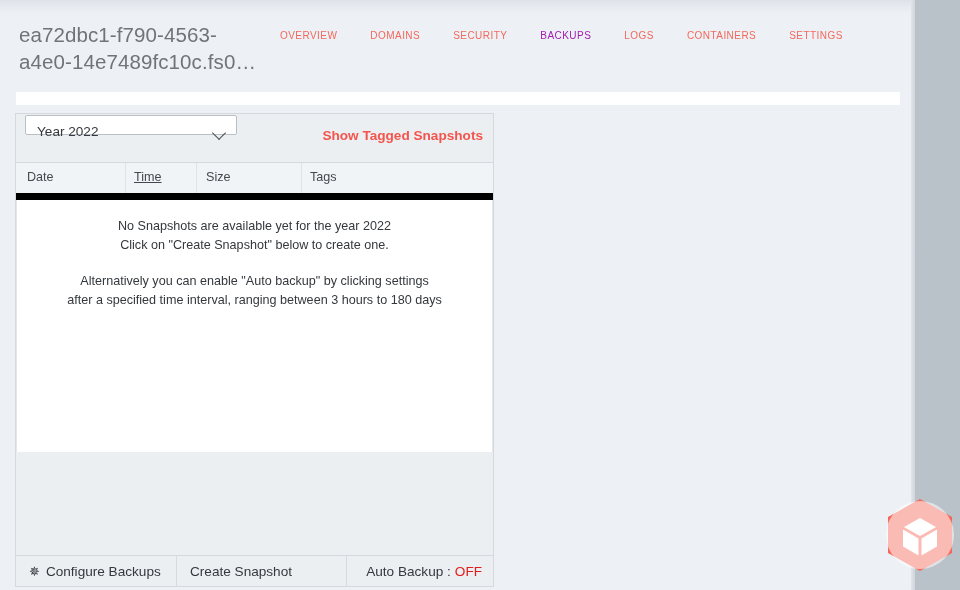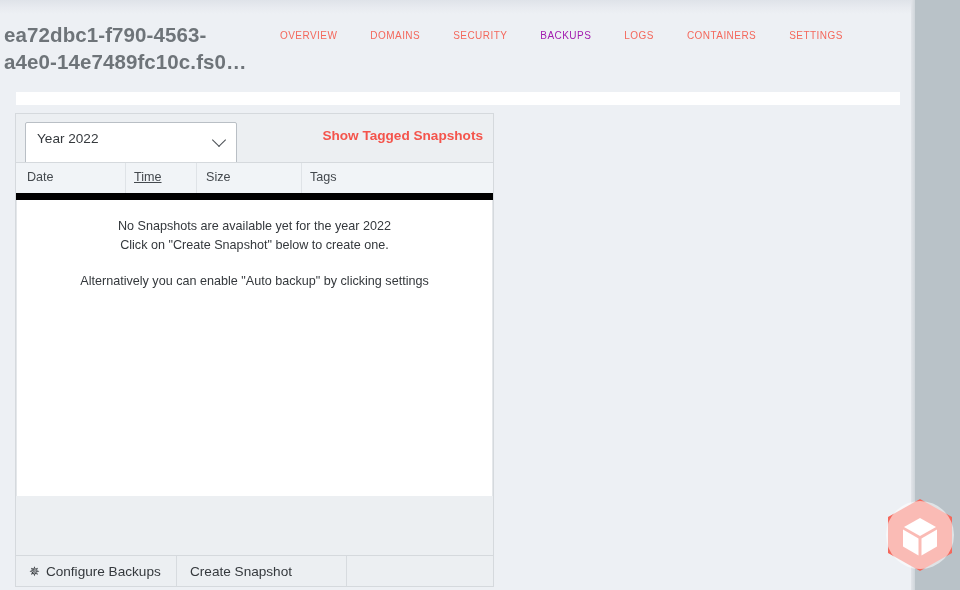--- a/index.html
+++ b/index.html
@@ -53,27 +53,27 @@
 
   
   .header {
     position: absolute;
     top: 0; left: 0;
     width: 915px;
     height: 88px;
   }
   .page-title {
     position: absolute;
-    left: 4px;
+    left: 19px;
     top: 21px;
     width: 255px;
     font-size: 20.5px;
     line-height: 27px;
     color: #6e7479;
-    font-weight: 700;
+    font-weight: 400;
     letter-spacing: 0.1px;
     white-space: pre-line;
   }
   .navtabs {
     position: absolute;
     left: 280px;
     top: 30px;
     display: flex;
     align-items: center;
   }
@@ -115,23 +115,23 @@
   }
 
   .panel-toolbar {
     position: relative;
     height: 48px;
     background: #eceff2;
   }
   .year-select {
     position: absolute;
     left: 9px;
-    top: 8px;
+    top: 1px;
     width: 212px;
-    height: 42px;
+    height: 20px;
     background: #ffffff;
     border: 1px solid #b9bfc5;
     border-radius: 2px;
     box-sizing: border-box;
     cursor: pointer;
   }
   .year-select-label {
     position: absolute;
     left: 11px;
     top: 8px;
@@ -178,21 +178,21 @@
   .col-sep {
     position: absolute;
     top: 0;
     width: 1px;
     height: 30px;
     background: #dfe3e7;
   }
 
   .table-body {
     position: relative;
-    height: 296px;
+    height: 252px;
     background: #ffffff;
     border-left: 1px solid #e4e7ea;
     border-right: 1px solid #e4e7ea;
     box-sizing: border-box;
   }
   .empty-msg {
     position: absolute;
     left: 0;
     top: 0;
     width: 100%;
@@ -317,30 +317,35 @@
       <div class="col-sep" style="left:285px;"></div>
       <div class="th" style="left:294px;">Tags</div>
     </div>
 
     <div class="table-body">
       <div class="empty-msg">
         <p>No Snapshots are available yet for the year 2022</p>
         <p>Click on "Create Snapshot" below to create one.</p>
         <div class="gap"></div>
         <p>Alternatively you can enable "Auto backup" by clicking settings</p>
+        <p>after a specified time interval, ranging between 3 hours to 180 days</p>
       </div>
     </div>
 
     <div class="panel-footer">
       <div class="footer-btn gearbtn">
         <span class="gear-glyph">✵</span>
         <span>Configure Backups</span>
       </div>
       <div class="footer-btn create">
         <span>Create Snapshot</span>
+      </div>
+      <div class="footer-status">
+        <span>Auto Backup :</span>
+        <span class="status-off">OFF</span>
       </div>
     </div>
 
   </div>
 
   <div class="right-gutter-edge"></div>
   <div class="right-gutter"></div>
 
   <div class="hex-badge">
     <div class="hex-halo"></div>

